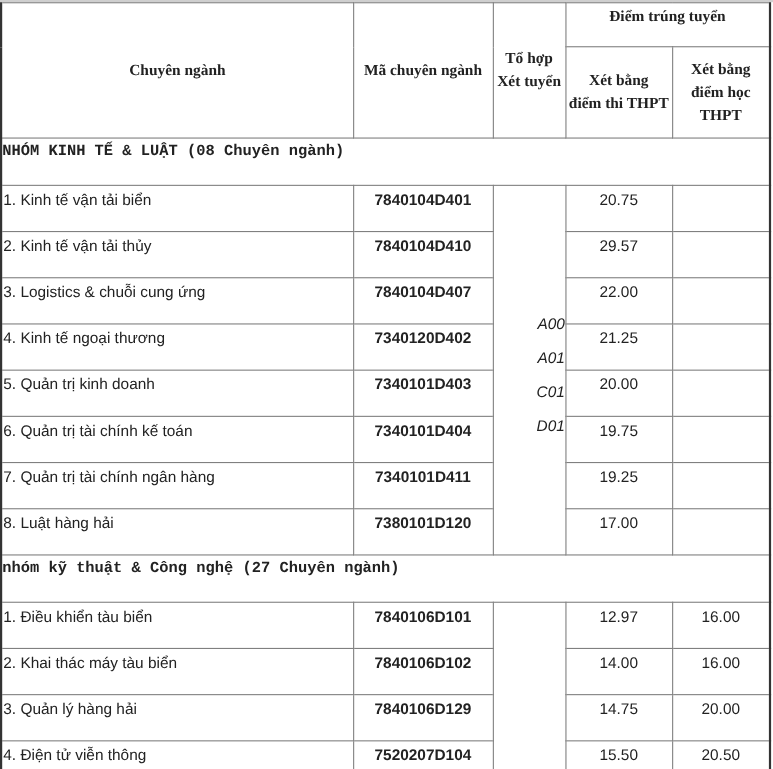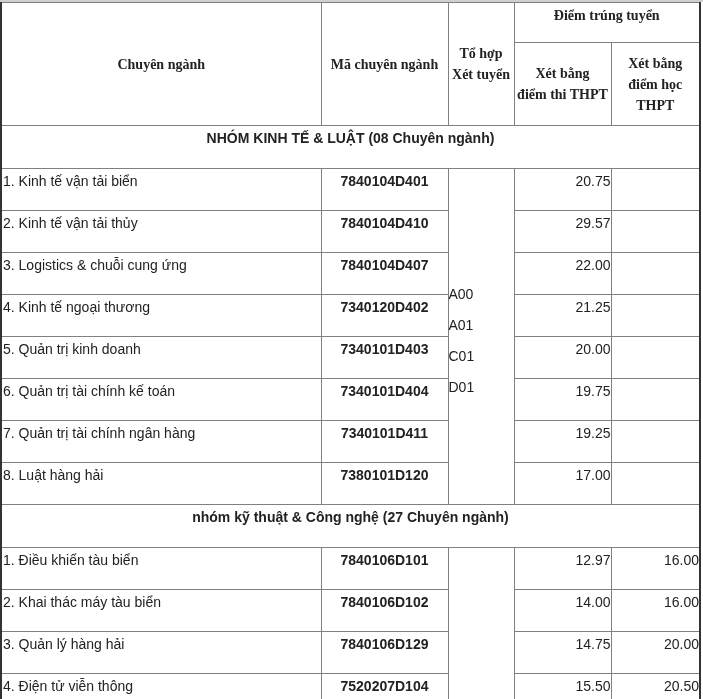--- a/index.html
+++ b/index.html
@@ -7,26 +7,26 @@
          font-family: "Liberation Sans", "DejaVu Sans", sans-serif; color: #222222; font-size: 14px; }
   .wrap { position: absolute; left: 0; top: 2px; width: 701px; }
   .topline { position: absolute; left: 0; top: 0; width: 703px; height: 2px; background: #cfcfcf; }
   table { border-collapse: collapse; table-layout: fixed; width: 701px; }
   td, th { border: 1px solid #808080; padding: 0; vertical-align: top; }
   table { border-left: 2px solid #333; border-right: 2px solid #333; }
   th { font-weight: bold; vertical-align: middle; text-align: center; line-height: 21px; font-family: Liberation Serif, serif; }
   .hdr-top th { height: 37px; }
   .hdr-score { vertical-align: top !important; padding-top: 2px !important; }
   .hdr-sub th { height: 82px; }
-  .group td { height: 38px; font-weight: bold; text-align: center; padding-top: 4px; vertical-align: top; }
+  .group td { height: 38px; font-weight: bold; text-align: left; padding-top: 4px; vertical-align: top; font-family: Liberation Mono, monospace; }
   .row td { height: 37px; }
   .c-name { text-align: left; padding-left: 1px; padding-top: 4px; margin-left: 44px; }
   .c-code { text-align: center; padding-top: 4px; font-weight: bold; }
-  .c-score { text-align: right; padding-top: 4px; }
-  .combo { text-align: left; vertical-align: middle; line-height: 31px; padding-top: 8px; }
+  .c-score { text-align: center; padding-top: 4px; }
+  .combo { text-align: right; vertical-align: middle; line-height: 31px; padding-top: 8px; font-style: italic; }
   .combo span { display: block; }
 </style>
 </head>
 <body>
 
 <div class="topline"></div>
 <div class="wrap">
 <table>
   <colgroup>
     <col style="width:320px">

